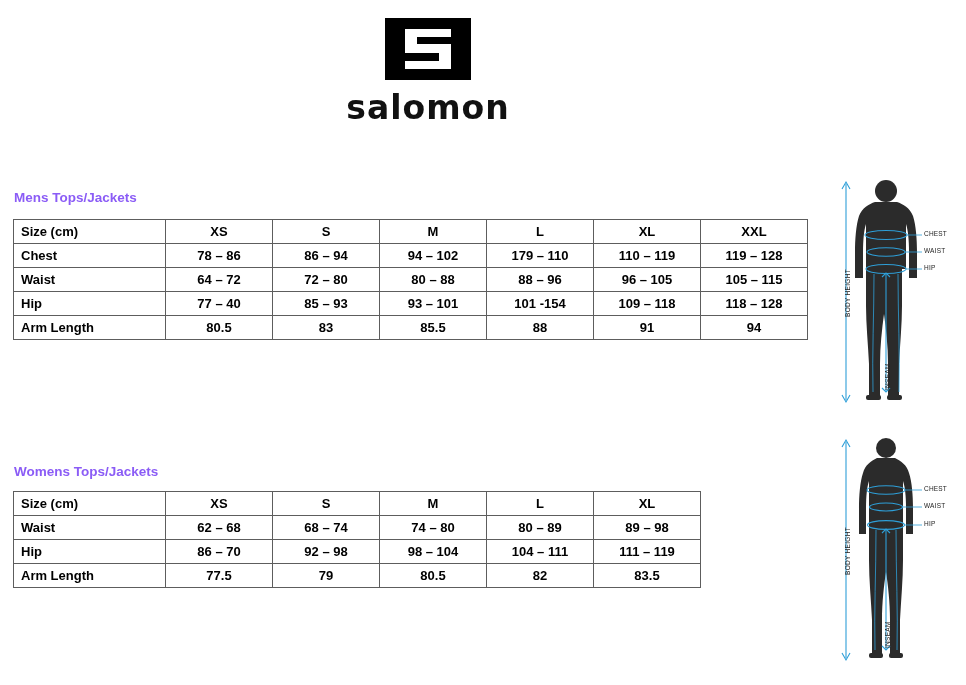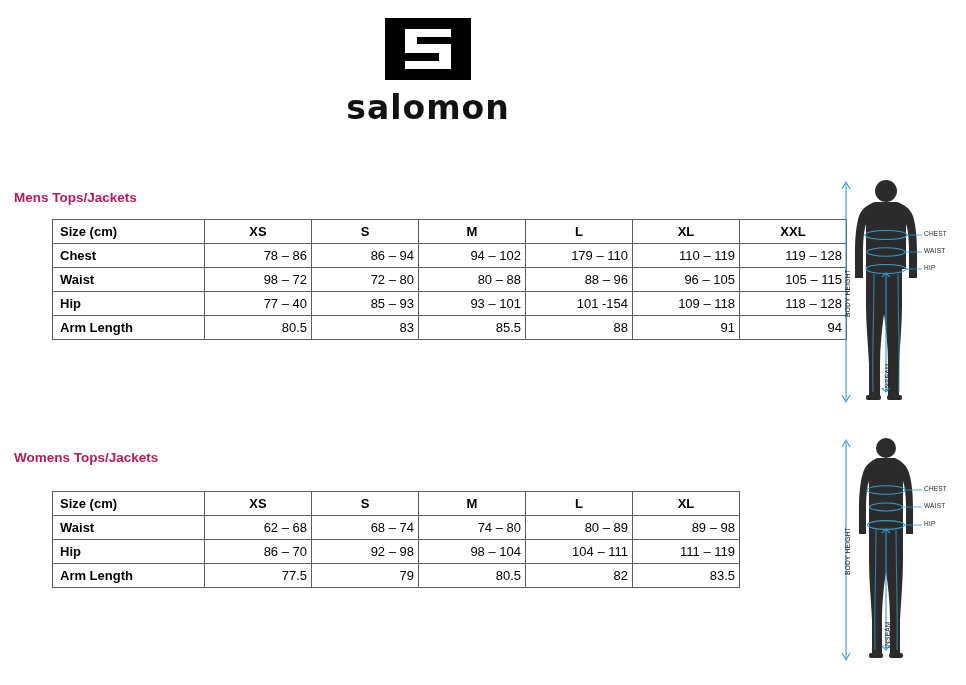--- a/index.html
+++ b/index.html
@@ -48,50 +48,48 @@
     font-size: 33px;
     letter-spacing: 1px;
     color: #111111;
   }
 
   
   .section-title {
     position: absolute;
     font-size: 13.5px;
     font-weight: bold;
-    color: #be185d;
+    color: #8b5cf6;
   }
   #mens-title { left: 14px; top: 190px; }
-  #womens-title { left: 14px; top: 450px; }
+  #womens-title { left: 14px; top: 464px; }
 
   
   table.size-table {
     position: absolute;
     border-collapse: collapse;
     font-size: 13px;
     table-layout: fixed;
-    margin-left: 39px;
   }
   table.size-table td, table.size-table th {
     border: 1px solid #5d5d5d;
     height: 23px;
     padding: 0 4px;
     font-weight: bold;
     text-align: center;
     vertical-align: middle;
     white-space: nowrap;
   }
   table.size-table th.row-head,
   table.size-table td.row-head {
     text-align: left;
     padding-left: 7px;
   }
   table.size-table tbody td.value {
-    font-weight: normal;
-    text-align: right;
+    font-weight: bold;
   }
   #mens-table { left: 13px; top: 219px; }
   #womens-table { left: 13px; top: 491px; }
   #mens-table col.label-col { width: 152px; }
   #mens-table col.size-col { width: 107px; }
   #womens-table col.label-col { width: 152px; }
   #womens-table col.size-col { width: 107px; }
 
   
   .figure {
@@ -161,21 +159,21 @@
       <td class="row-head">Chest</td>
       <td class="value">78 – 86</td>
       <td class="value">86 – 94</td>
       <td class="value">94 – 102</td>
       <td class="value">179 – 110</td>
       <td class="value">110 – 119</td>
       <td class="value">119 – 128</td>
     </tr>
     <tr>
       <td class="row-head">Waist</td>
-      <td class="value">98 – 72</td>
+      <td class="value">64 – 72</td>
       <td class="value">72 – 80</td>
       <td class="value">80 – 88</td>
       <td class="value">88 – 96</td>
       <td class="value">96 – 105</td>
       <td class="value">105 – 115</td>
     </tr>
     <tr>
       <td class="row-head">Hip</td>
       <td class="value">77 – 40</td>
       <td class="value">85 – 93</td>

